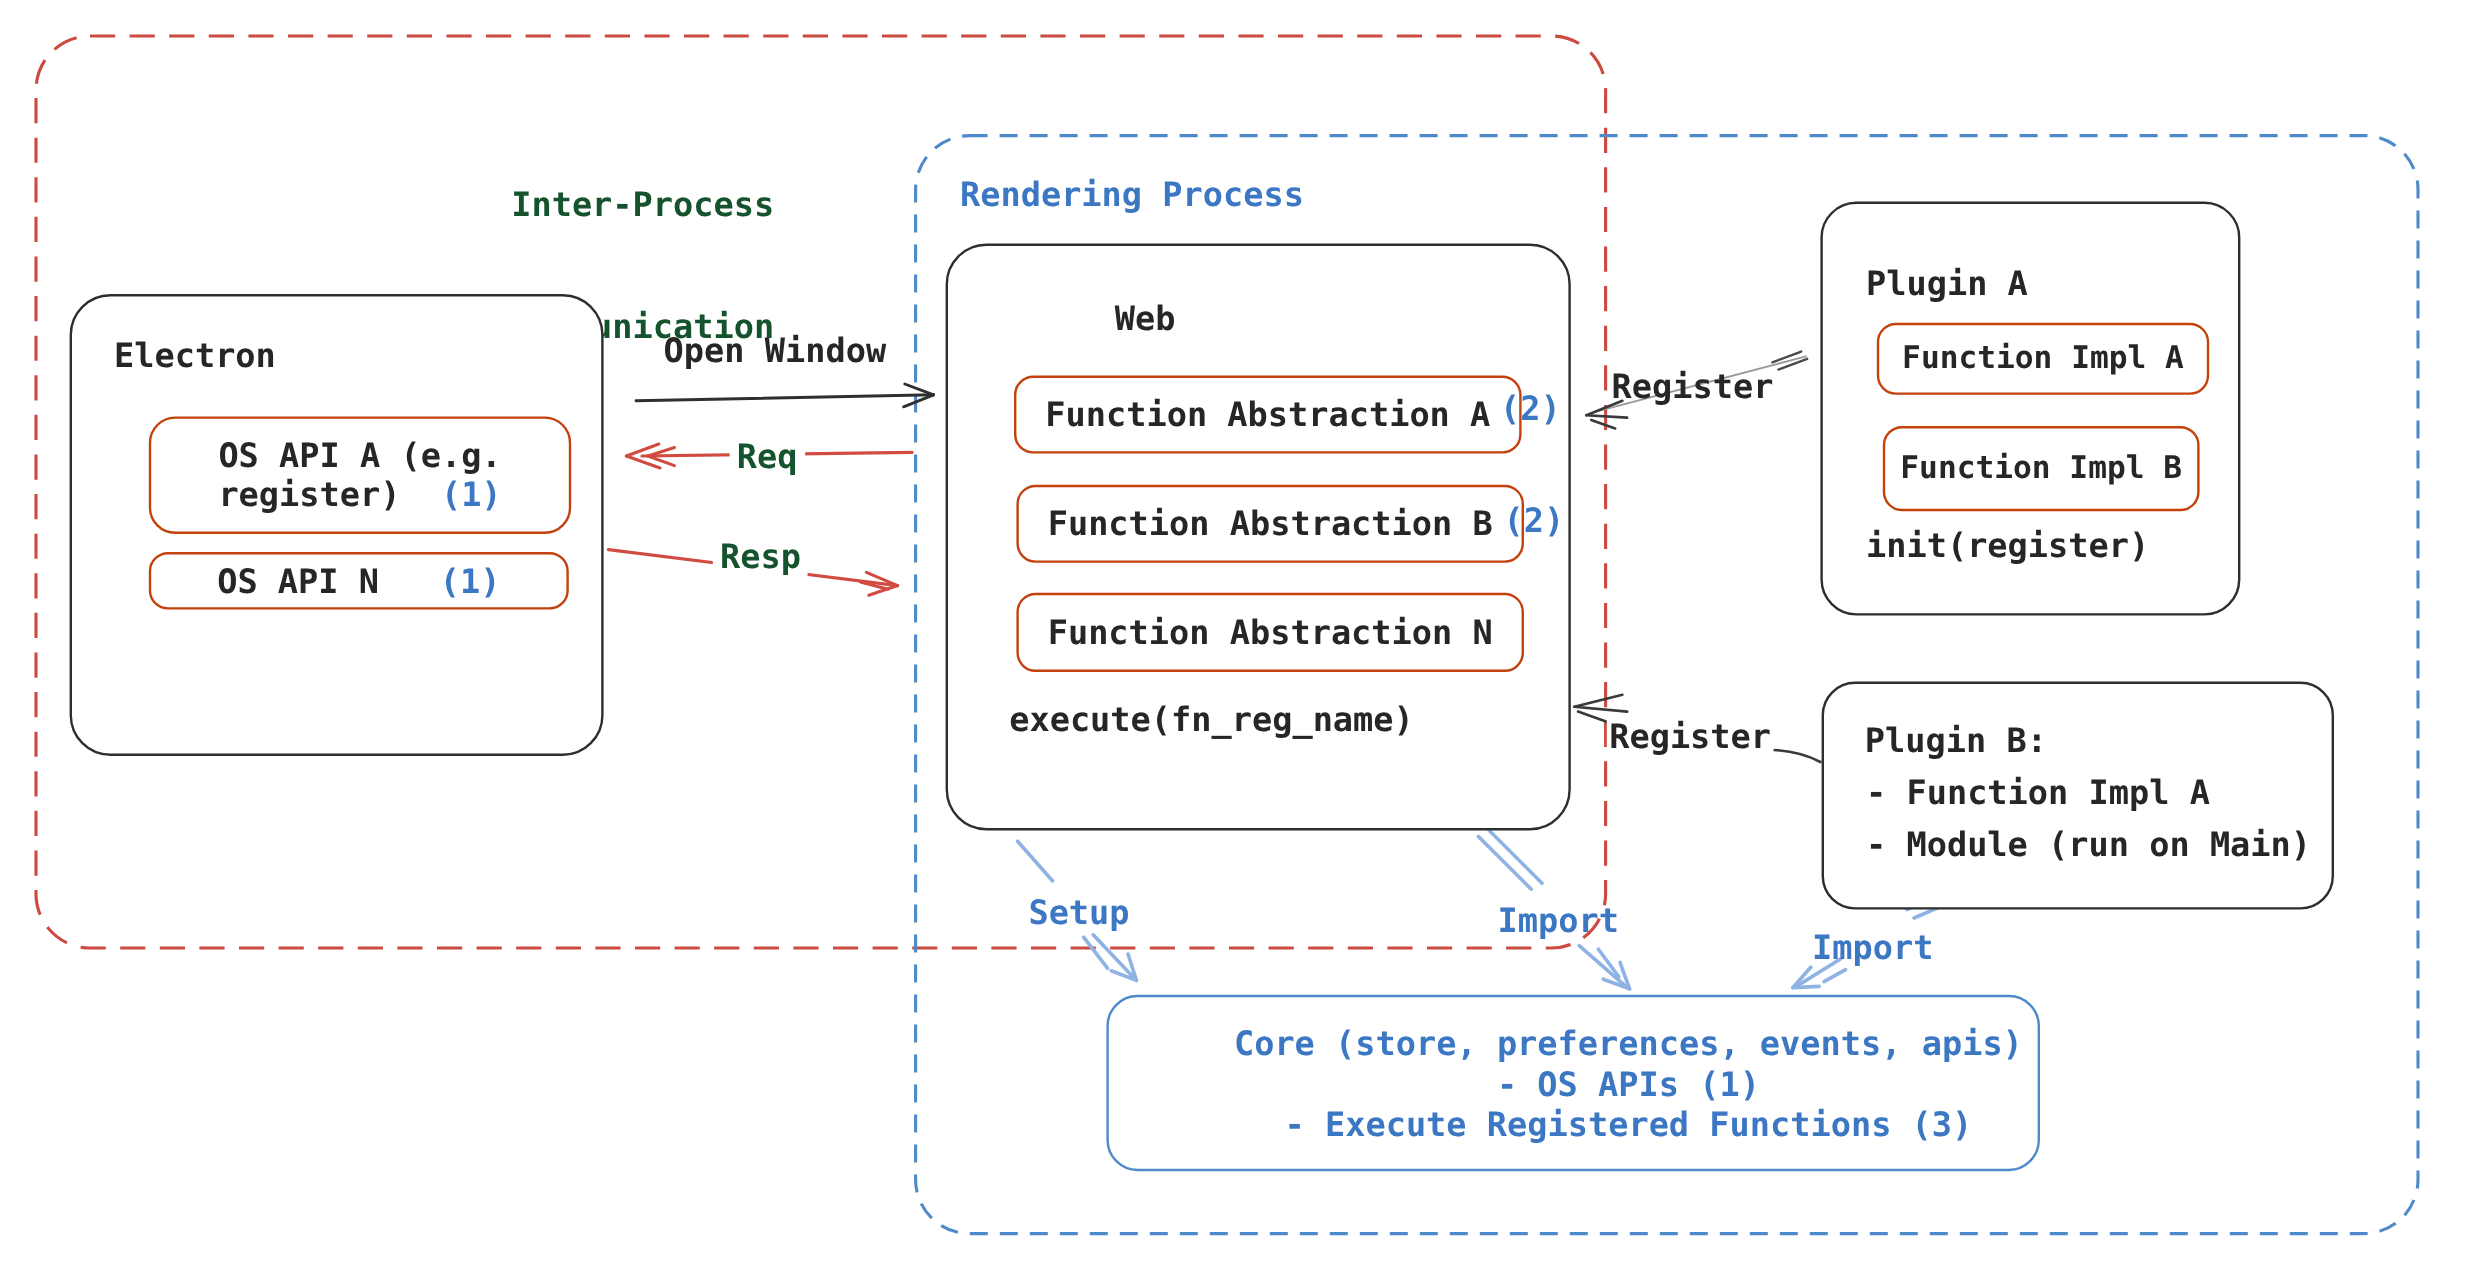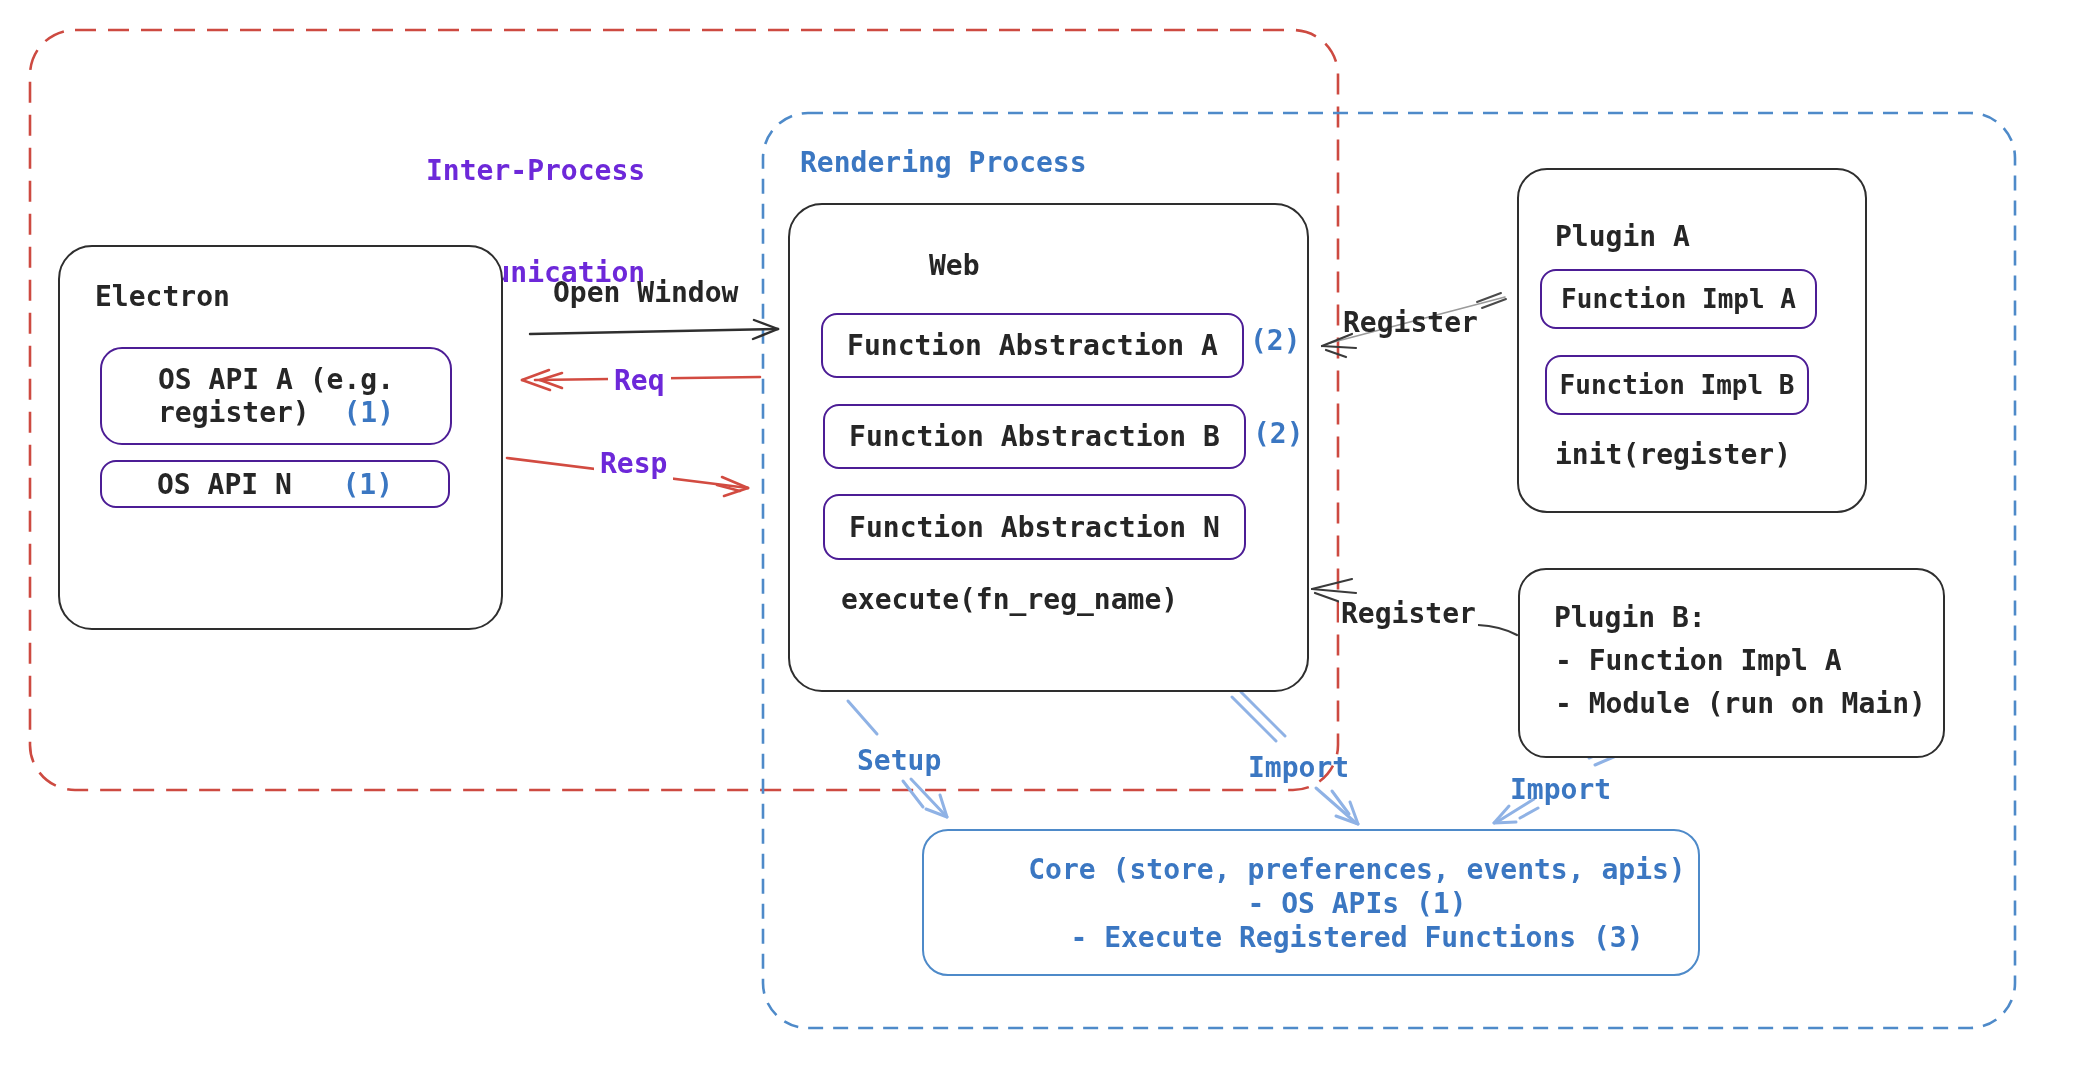--- a/index.html
+++ b/index.html
@@ -3,26 +3,26 @@
 <meta charset="utf-8">
 <style>
   html,body{margin:0;padding:0;background:#ffffff;}
   #canvas{
     position:relative;width:2074px;height:1066px;background:#ffffff;overflow:hidden;
     font-family:"DejaVu Sans Mono", monospace;font-weight:bold;color:#262626;
   }
   #arrow-layer{position:absolute;left:0;top:0;width:2074px;height:1066px;}
   .abs{position:absolute;}
   .lbl{position:absolute;font-size:28px;line-height:34px;white-space:pre;}
-  .red{color:#6d28d9;}
+  .red{color:#14532d;}
   .blue{color:#3b77c2;}
   .box{position:absolute;background:#ffffff;border:2.5px solid #2e2e2e;border-radius:34px;box-sizing:border-box;}
-  .inner-box{position:absolute;background:#ffffff;border:2px solid #4c1d95;border-radius:16px;box-sizing:border-box;
+  .inner-box{position:absolute;background:#ffffff;border:2px solid #c2410c;border-radius:16px;box-sizing:border-box;
              display:flex;align-items:center;justify-content:center;text-align:center;
-             font-size:28px;line-height:33px;}
+             font-size:28px;line-height:33px;margin-left:24px;}
   .onstroke{background:#ffffff;padding:0 6px;}
 </style>
 </head>
 <body>
 
 <div id="canvas">
 
   <svg id="arrow-layer" viewBox="0 0 2074 1066" xmlns="http://www.w3.org/2000/svg" fill="none">
 
     <rect x="30" y="30" width="1308" height="760" rx="45" stroke="#cd4a41" stroke-width="2.6" stroke-dasharray="21 12"></rect>
@@ -131,21 +131,21 @@
     </div>
 
     <span class="abs" style="left:51px;top:378px;font-size:28px;">execute(fn_reg_name)</span>
   </div>
 
   <div class="box" style="left:1517px;top:168px;width:350px;height:345px;border-radius:30px;padding-left:31px;">
     <span class="abs" style="left:36px;top:50px;font-size:28px;">Plugin A</span>
     <div class="inner-box" style="left:21px;top:99px;width:277px;height:60px;font-size:26px;">
       <span>Function Impl A</span>
     </div>
-    <div class="inner-box" style="left:26px;top:185px;width:264px;height:60px;font-size:26px;">
+    <div class="inner-box" style="left:26px;top:185px;width:264px;height:71px;font-size:26px;">
       <span>Function Impl B</span>
     </div>
     <span class="abs" style="left:36px;top:268px;font-size:28px;">init(register)</span>
   </div>
 
   <div class="box" style="left:1518px;top:568px;width:427px;height:190px;border-radius:28px;">
     <span class="abs" style="left:34px;top:31px;font-size:28px;">Plugin B:</span>
     <span class="abs" style="left:35px;top:74px;font-size:28px;">- Function Impl A</span>
     <span class="abs" style="left:35px;top:117px;font-size:28px;">- Module (run on Main)</span>
   </div>

